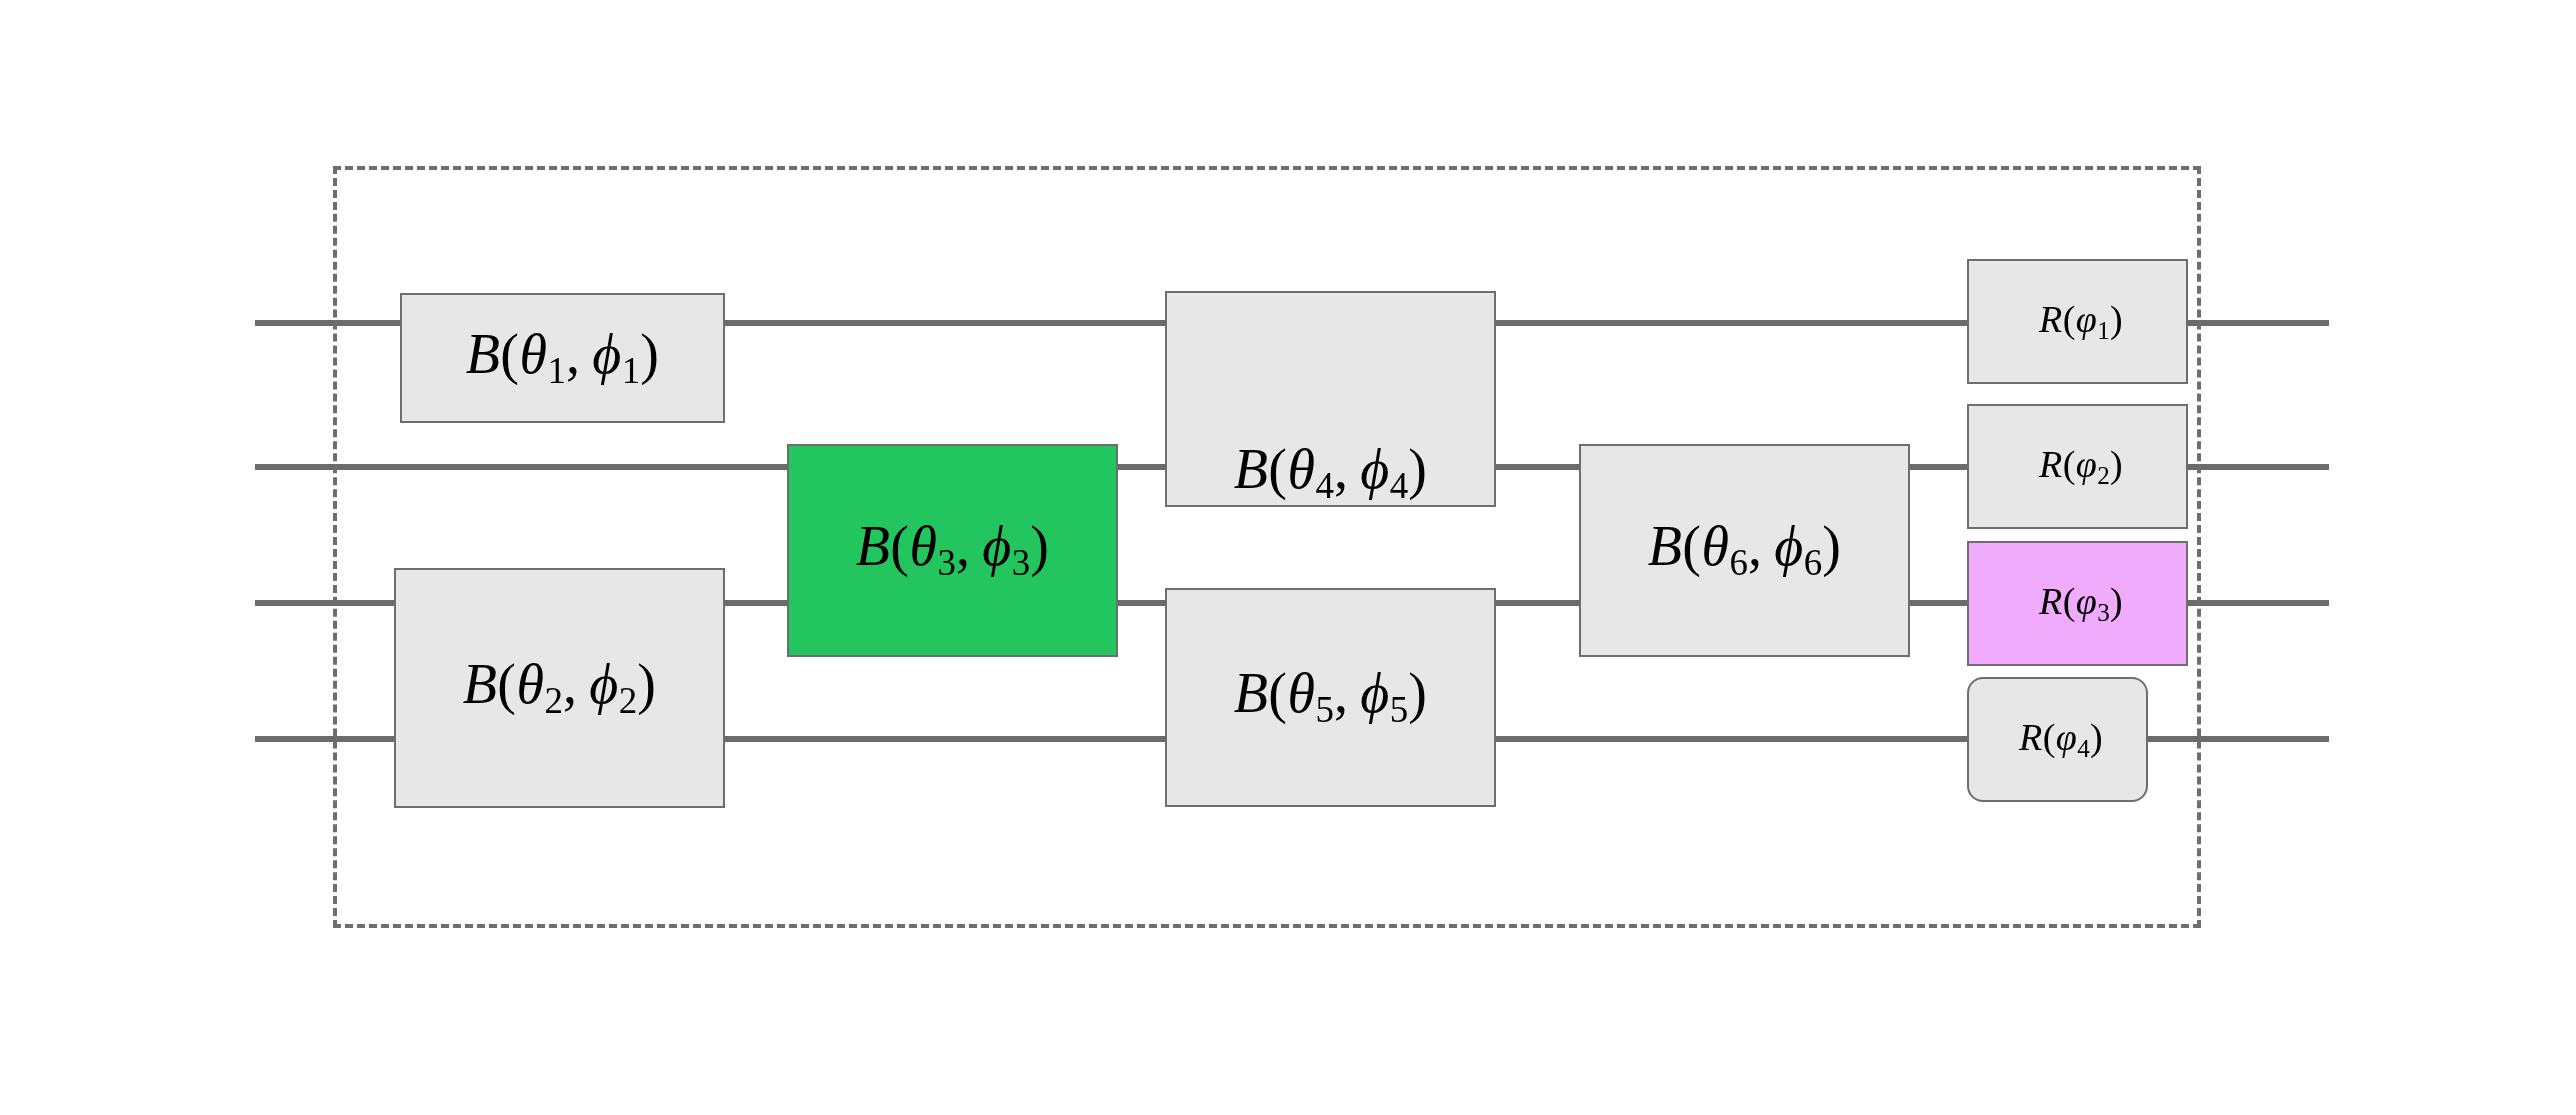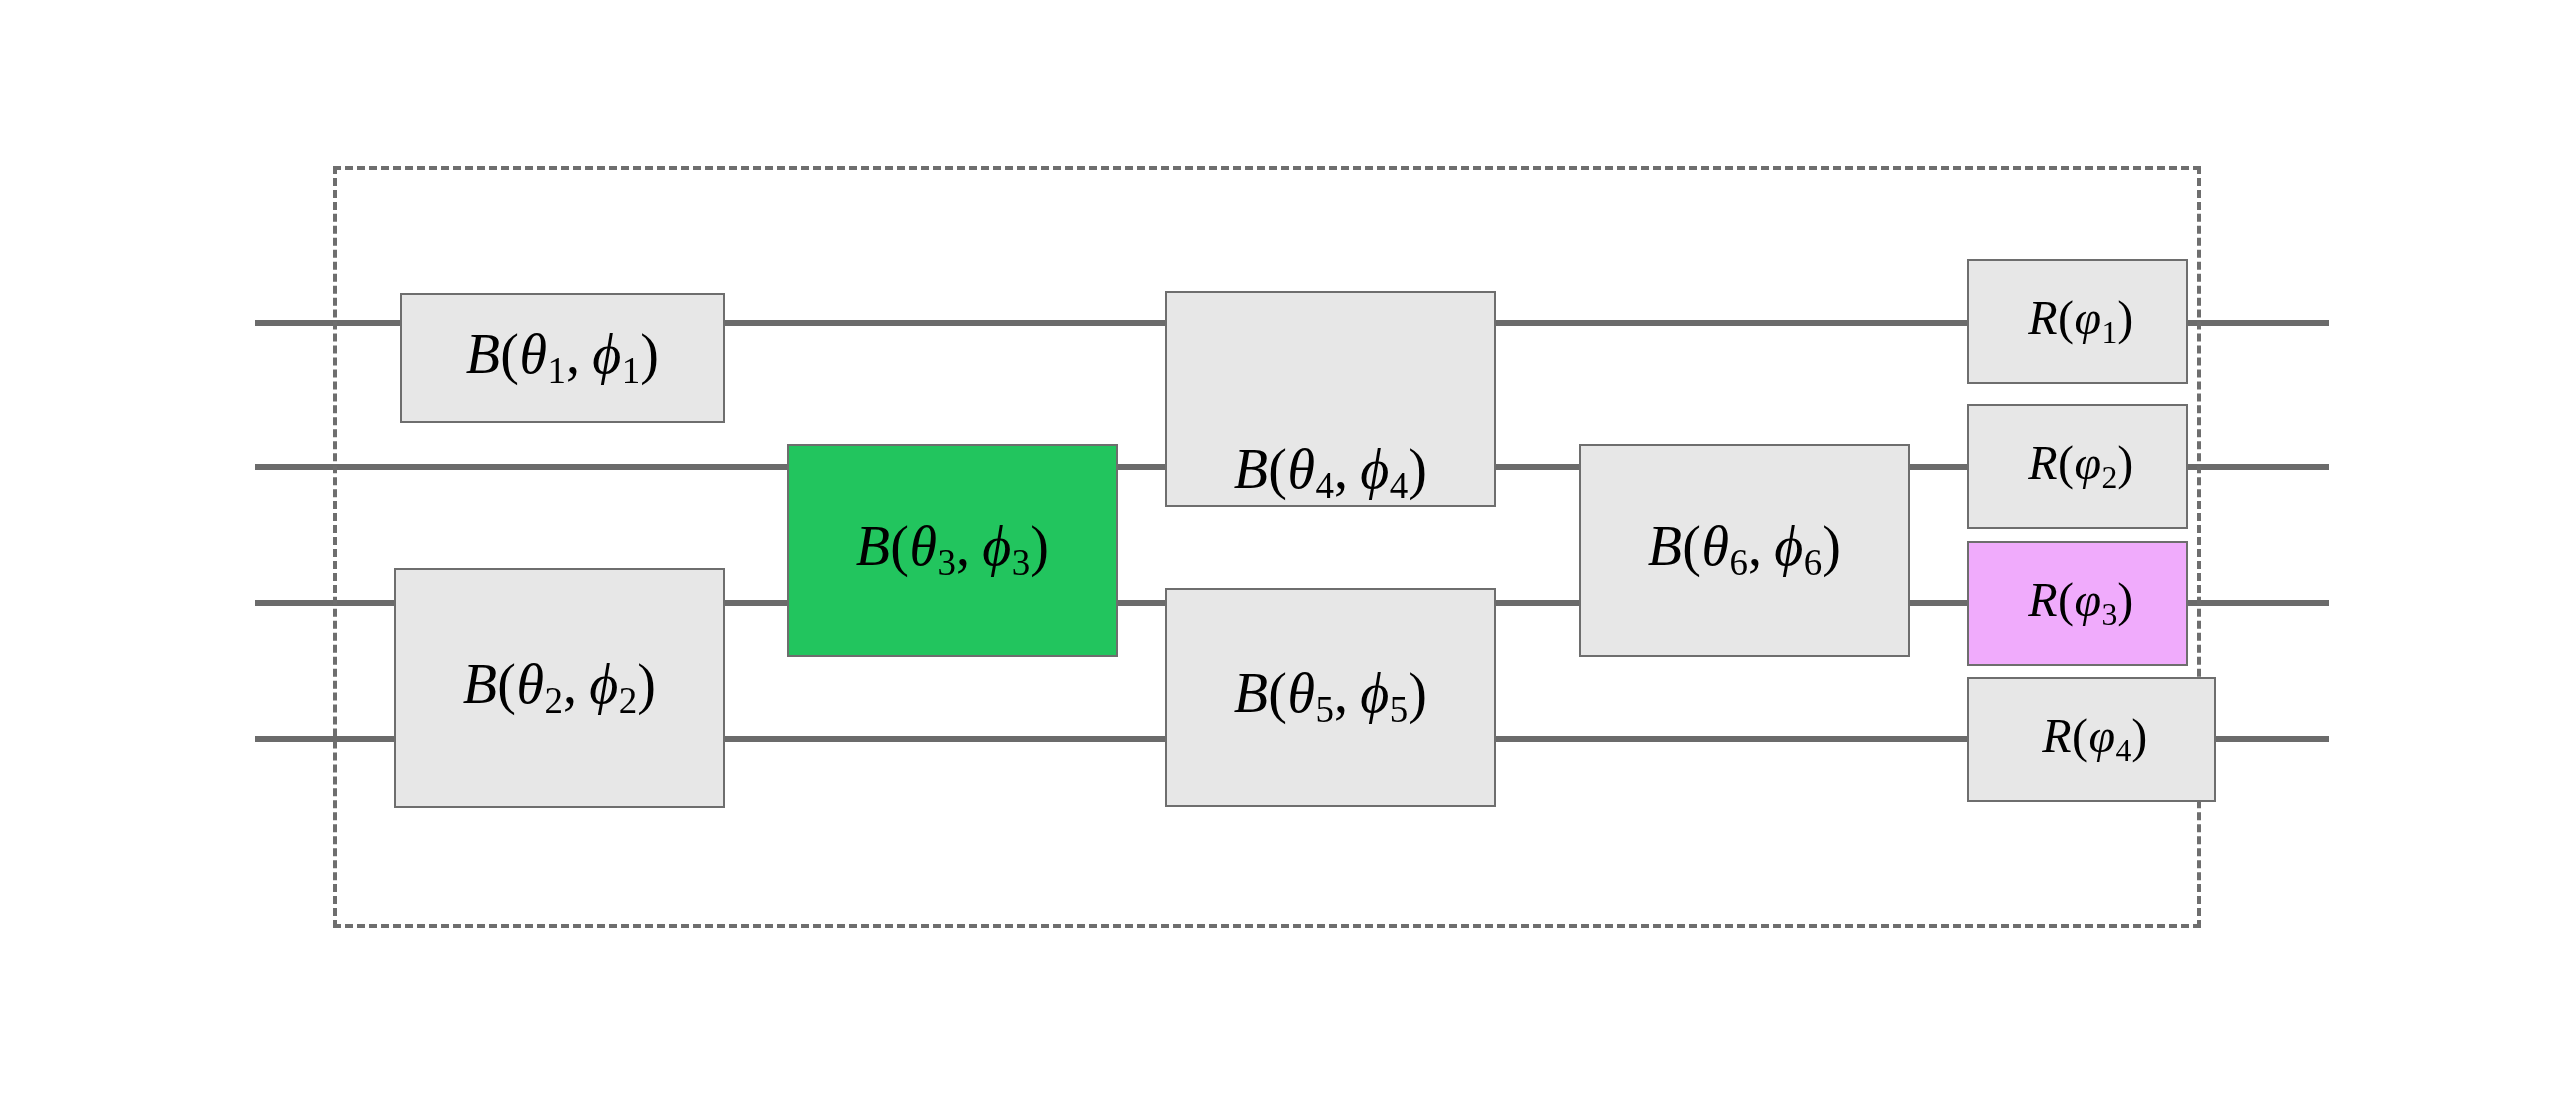--- a/index.html
+++ b/index.html
@@ -40,21 +40,21 @@
     color: #000000;
     white-space: nowrap;
   }
   .gate .lbl {
     font-style: italic;
     font-family: "Liberation Serif", "DejaVu Serif", serif;
     line-height: 1;
     letter-spacing: 0.5px;
   }
   .gate.beamsplitter .lbl { font-size: 56px; }
-  .gate.rotation .lbl { font-size: 48px; margin-left: 7px; }
+  .gate.rotation .lbl { font-size: 38px; margin-left: 7px; }
   .lbl sub {
     font-size: 0.66em;
     font-style: normal;
     vertical-align: -0.28em;
     letter-spacing: 0;
   }
   .lbl .up { font-style: normal; }
   .lbl .gk { font-style: italic; }
 </style>
 </head>
@@ -91,18 +91,18 @@
       </div>
       <div class="gate rotation" style="left: 1967px; top: 259px; width: 221px; height: 125px; background: rgb(231, 231, 231); border-color: rgb(110, 110, 110);">
         <span class="lbl"><span class="gk">R</span><span class="up">(</span><span class="gk">φ</span><sub>1</sub><span class="up">)</span></span>
       </div>
       <div class="gate rotation" style="left: 1967px; top: 404px; width: 221px; height: 125px; background: rgb(231, 231, 231); border-color: rgb(110, 110, 110);">
         <span class="lbl"><span class="gk">R</span><span class="up">(</span><span class="gk">φ</span><sub>2</sub><span class="up">)</span></span>
       </div>
       <div class="gate rotation" style="left: 1967px; top: 541px; width: 221px; height: 125px; background: #f0abfc; border-color: rgb(110, 110, 110);">
         <span class="lbl"><span class="gk">R</span><span class="up">(</span><span class="gk">φ</span><sub>3</sub><span class="up">)</span></span>
       </div>
-      <div class="gate rotation" style="left: 1967px; top: 677px; width: 249px; height: 125px; background: rgb(231, 231, 231); border-color: rgb(110, 110, 110);">
+      <div class="gate rotation" style="left: 1967px; top: 677px; width: 181px; height: 125px; background: rgb(231, 231, 231); border-color: rgb(110, 110, 110); border-radius: 16px;">
         <span class="lbl"><span class="gk">R</span><span class="up">(</span><span class="gk">φ</span><sub>4</sub><span class="up">)</span></span>
       </div>
     </div>
 </div>
 
 
 </body></html>

